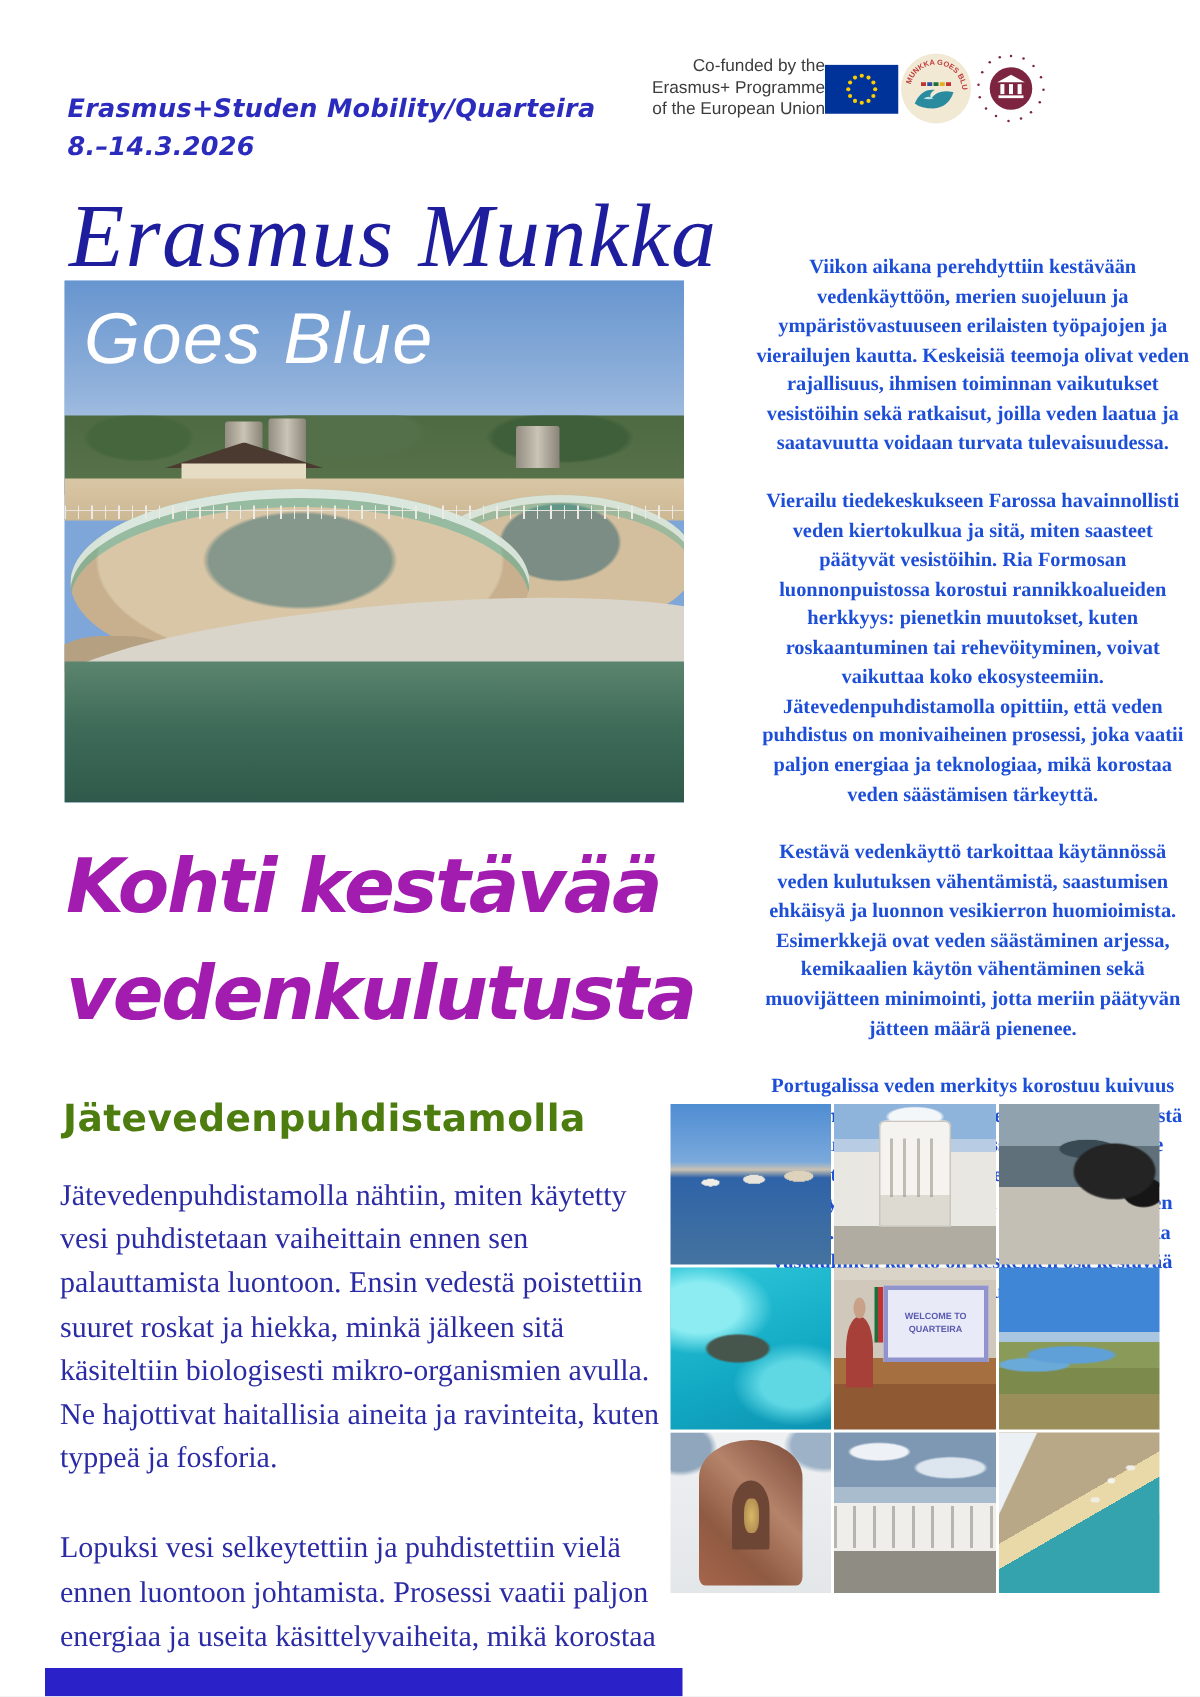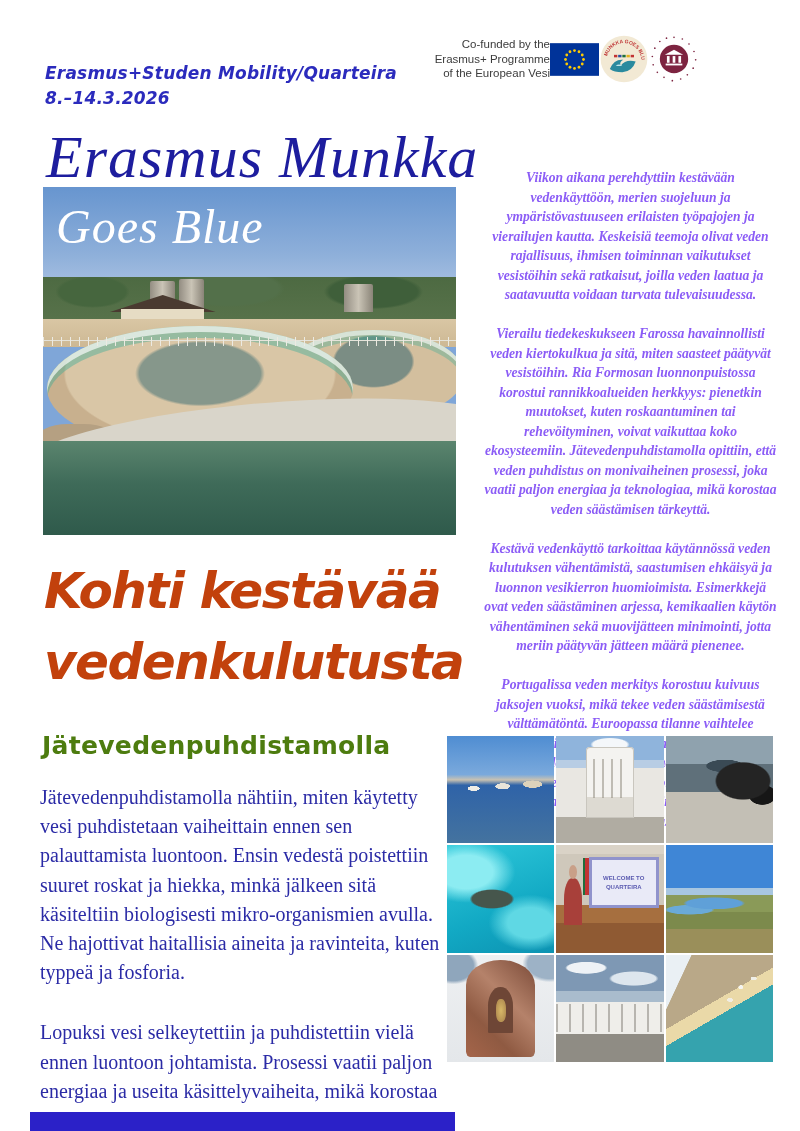--- a/index.html
+++ b/index.html
@@ -19,21 +19,21 @@
   
   .masthead{position:absolute;left:46px;top:98px;color:#1d1d9e;
             font-family:"Liberation Serif",serif;font-style:italic;font-size:60px;
             letter-spacing:1px;white-space:nowrap;margin-top:25px;}
 
   
   .photo{position:absolute;left:43px;top:187px;width:413px;height:348px;overflow:hidden;background:#7fa6d8;}
   .ph-sky{position:absolute;left:0;top:0;width:100%;height:33%;
           background:linear-gradient(180deg,#6795cf 0%,#8fb0da 60%,#b3c8e6 100%);}
   .ph-caption{position:absolute;left:13px;top:12px;color:#ffffff;
-              font-family:Liberation Serif, serif;font-style:italic;font-size:48px;
+              font-family:Liberation Sans, sans-serif;font-style:italic;font-size:48px;
               letter-spacing:1px;}
   .ph-trees{position:absolute;left:0;top:26%;width:100%;height:15%;
             background:
               radial-gradient(60px 26px at 12% 28%, #46663e 55%, transparent 62%),
               radial-gradient(90px 30px at 45% 22%, #53704a 55%, transparent 62%),
               radial-gradient(80px 28px at 80% 28%, #3f5f3a 55%, transparent 62%),
               linear-gradient(180deg,#4d6a42,#5a744c);}
   .ph-silo{position:absolute;background:linear-gradient(90deg,#938d82,#cac4b6 50%,#8a8478);
            border-radius:2px 2px 0 0;}
   .silo1{left:26%;top:27%;width:6%;height:9%;}
@@ -54,28 +54,28 @@
             background:
               repeating-linear-gradient(90deg,#eceae2 0 1px, transparent 1px 9px),
               linear-gradient(180deg,transparent 0 3px,#e5e3da 3px 4px,transparent 4px);}
   .ph-wall{position:absolute;left:-6%;bottom:22%;width:118%;height:16%;background:#d9d5ca;
            border-radius:55% 45% 0 0/90% 70% 0 0;transform:rotate(-4deg);}
   .ph-dirt{position:absolute;left:-2%;bottom:20%;width:20%;height:12%;background:#b5a082;border-radius:40%;}
   .ph-water{position:absolute;left:0;bottom:0;width:100%;height:27%;
             background:linear-gradient(180deg,#5b856e 0%,#3f6b59 45%,#2f5a4b 100%);}
 
   
-  .intro{position:absolute;left:484px;top:168px;width:293px;color:#8b5cf6;
+  .intro{position:absolute;left:502px;top:168px;width:293px;color:#1d4ed8;
          font-family:"Liberation Serif",serif;font-weight:bold;font-size:13.6px;
-         line-height:1.44;text-align:center;font-style:italic;}
+         line-height:1.44;text-align:center;}
   .intro p{margin:0 0 19px 0;}
   .intro p.align-left{text-align:center;}
 
   
-  .headline{position:absolute;left:44px;top:556px;color:#c2410c;
+  .headline{position:absolute;left:44px;top:556px;color:#a21caf;
             font-family:"DejaVu Sans",sans-serif;font-weight:800;font-style:italic;
             font-size:50px;line-height:1.42;letter-spacing:-1.5px;}
 
   
   .section-heading{position:absolute;left:42px;top:731px;color:#4d7c0f;
                    font-family:"DejaVu Sans",sans-serif;font-weight:bold;font-size:25px;
                    letter-spacing:.3px;}
   .bodycol{position:absolute;left:40px;top:783px;width:412px;color:#2b2ba6;
            font-family:"Liberation Serif",serif;font-size:20px;line-height:1.46;}
   .bodycol p{margin:0 0 31px 0;}
@@ -158,21 +158,21 @@
 
   <div class="program">
     <div>Erasmus+Studen Mobility/Quarteira</div>
     <div>8.–14.3.2026</div>
   </div>
 
   <div class="cofunded">
     <div class="cofunded-text">
       <div>Co-funded by the</div>
       <div>Erasmus+ Programme</div>
-      <div>of the European Vesi</div>
+      <div>of the European Union</div>
     </div>
     <svg class="eu-flag" viewBox="0 0 60 40" aria-hidden="true">
       <rect width="60" height="40" fill="#003399"></rect>
       <g fill="#ffcc00">
         <circle cx="30" cy="9" r="1.7"></circle>
           <circle cx="35.5" cy="10.5" r="1.7"></circle>
         <circle cx="39.5" cy="14.5" r="1.7"></circle>
           <circle cx="41" cy="20" r="1.7"></circle>
         <circle cx="39.5" cy="25.5" r="1.7"></circle>
           <circle cx="35.5" cy="29.5" r="1.7"></circle>

